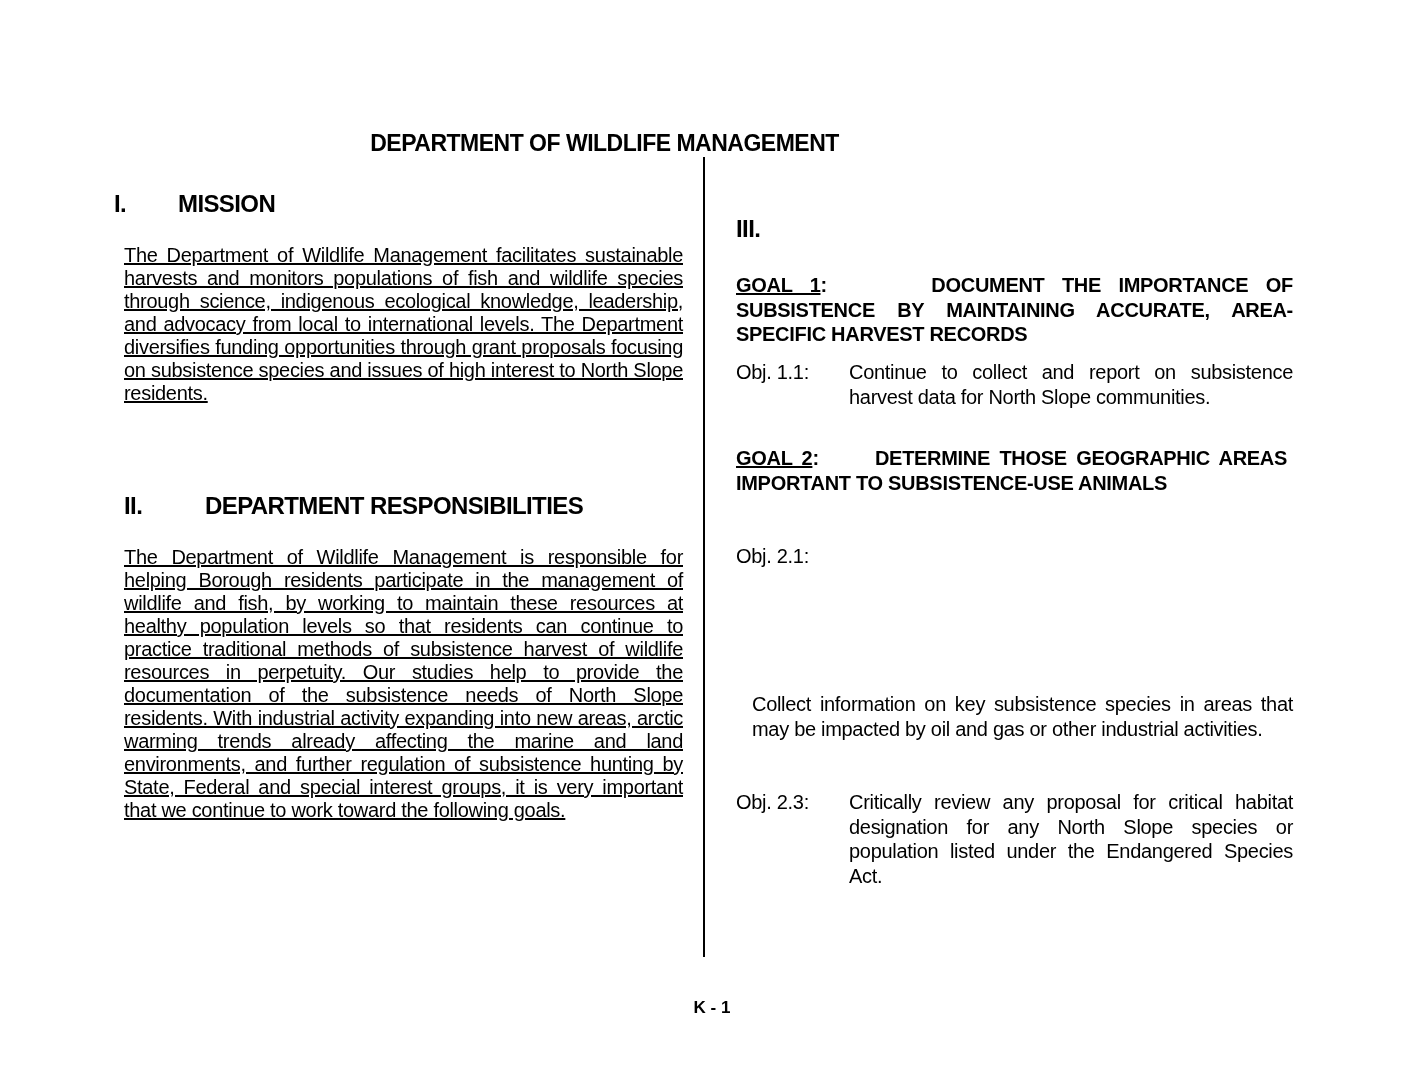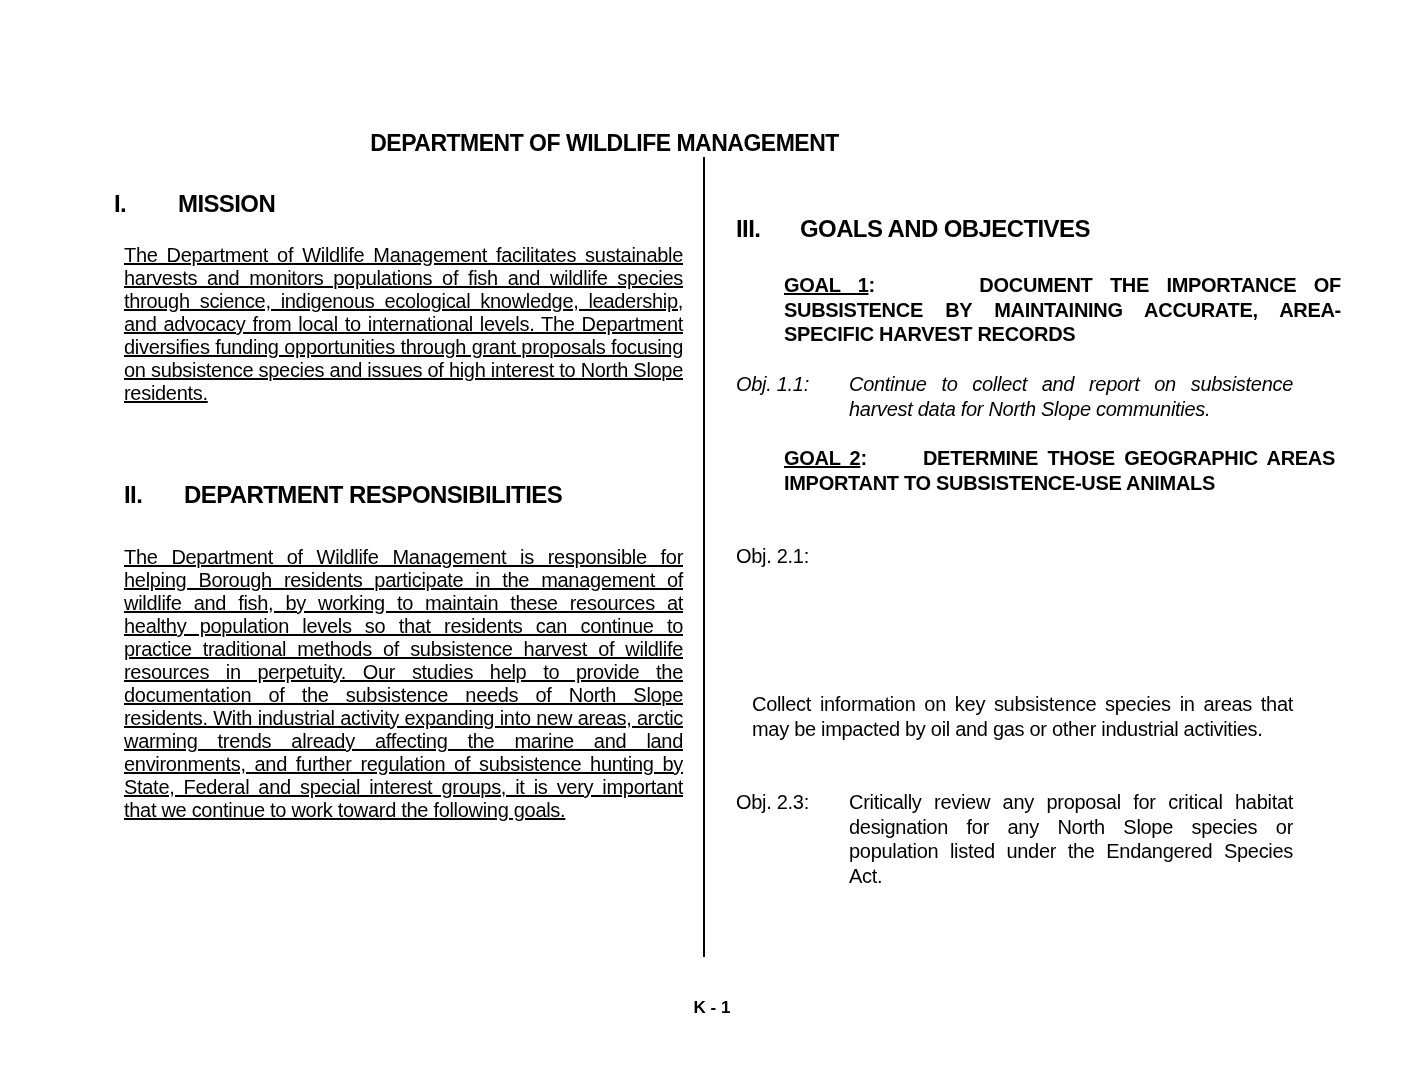--- a/index.html
+++ b/index.html
@@ -5,56 +5,55 @@
   html, body { margin: 0; padding: 0; background: #ffffff; }
   body { width: 1408px; height: 1088px; position: relative; overflow: hidden;
          font-family: "Liberation Sans", sans-serif; color: #000; }
   .abs { position: absolute; }
   .title { left: 0; width: 1175px; top: 130px; text-align: center;
            font-weight: bold; font-size: 23px; letter-spacing: -0.5px; margin-left: 17px; }
   .divider { left: 703px; top: 157px; width: 2px; height: 800px; background: #000; }
   .h1 { font-weight: bold; font-size: 24px; letter-spacing: -0.6px; display: flex; }
   .h1 .num { display: inline-block; }
   .para { font-size: 20px; line-height: 23px; text-align: justify; text-align-last: left; letter-spacing: -0.3px; text-decoration: underline; }
-  .goal { font-weight: bold; font-size: 20px; line-height: 24.6px; text-align: justify; letter-spacing: -0.3px; margin-left: 48px; }
+  .goal { font-weight: bold; font-size: 20px; line-height: 24.6px; text-align: justify; letter-spacing: -0.3px; }
   .goal .tag { text-decoration: underline; }
   .obj { display: flex; font-size: 20px; line-height: 24.6px; letter-spacing: -0.3px; }
   .obj .label { width: 97px; flex: none; }
   .obj .text { flex: 1; text-align: justify; margin-left: 16px; }
   .footer { left: 8px; width: 1408px; top: 998px; text-align: center; font-weight: bold; font-size: 17px; }
 </style>
 </head>
 <body>
 
 <div class="abs title">DEPARTMENT OF WILDLIFE MANAGEMENT</div>
 
 <div class="abs divider"></div>
 
 <div class="abs h1" style="left:114px; top:190px;">
   <span class="num" style="width:64px;">I.</span>
   <span>MISSION</span>
 </div>
 <div class="abs para" style="left:124px; top:244px; width:559px;">The Department of Wildlife Management facilitates sustainable harvests and monitors populations of fish and wildlife species through science, indigenous ecological knowledge, leadership, and advocacy from local to international levels. The Department diversifies funding opportunities through grant proposals focusing on subsistence species and issues of high interest to North Slope residents.</div>
 
-<div class="abs h1" style="left:124px; top:481px;">
+<div class="abs h1" style="left:124px; top:492px;gap:21px;">
   <span class="num" style="width:60px;">II.</span>
   <span>DEPARTMENT RESPONSIBILITIES</span>
 </div>
 <div class="abs para" style="left:124px; top:546px; width:559px;">The Department of Wildlife Management is responsible for helping Borough residents participate in the management of wildlife and fish, by working to maintain these resources at healthy population levels so that residents can continue to practice traditional methods of subsistence harvest of wildlife resources in perpetuity. Our studies help to provide the documentation of the subsistence needs of North Slope residents.  With industrial activity expanding into new areas, arctic warming trends already affecting the marine and land environments, and further regulation of subsistence hunting by State, Federal and special interest groups, it is very important that we continue to work toward the following goals.</div>
 
 <div class="abs h1" style="left:736px; top:215px;">
   <span class="num" style="width:64px;">III.</span>
-  <span>GOALS AND OBJECTIVES</span>
 </div>
 
 <div class="abs goal" style="left:736px; top:273px; width:557px;">
   <span class="tag">GOAL 1</span><span>:&nbsp;&nbsp;&nbsp;&nbsp;&nbsp;&nbsp;</span><span>DOCUMENT THE IMPORTANCE OF SUBSISTENCE BY MAINTAINING ACCURATE, AREA-SPECIFIC HARVEST RECORDS</span>
 </div>
 
-<div class="abs obj" style="left:736px; top:372px; width:557px;font-style:italic;">
+<div class="abs obj" style="left:736px; top:360px; width:557px;">
   <span class="label">Obj. 1.1:</span>
   <span class="text">Continue to collect and report on subsistence harvest data for North Slope communities.</span>
 </div>
 
 <div class="abs goal" style="left:736px; top:446px; width:551px;">
   <span class="tag">GOAL 2</span><span>:&nbsp;&nbsp;&nbsp;&nbsp;&nbsp;&nbsp;</span><span>DETERMINE THOSE GEOGRAPHIC AREAS IMPORTANT TO SUBSISTENCE-USE ANIMALS</span>
 </div>
 
 <div class="abs obj" style="left:736px; top:544px; width:557px;flex-direction:column;">
   <span class="label">Obj. 2.1:</span>

